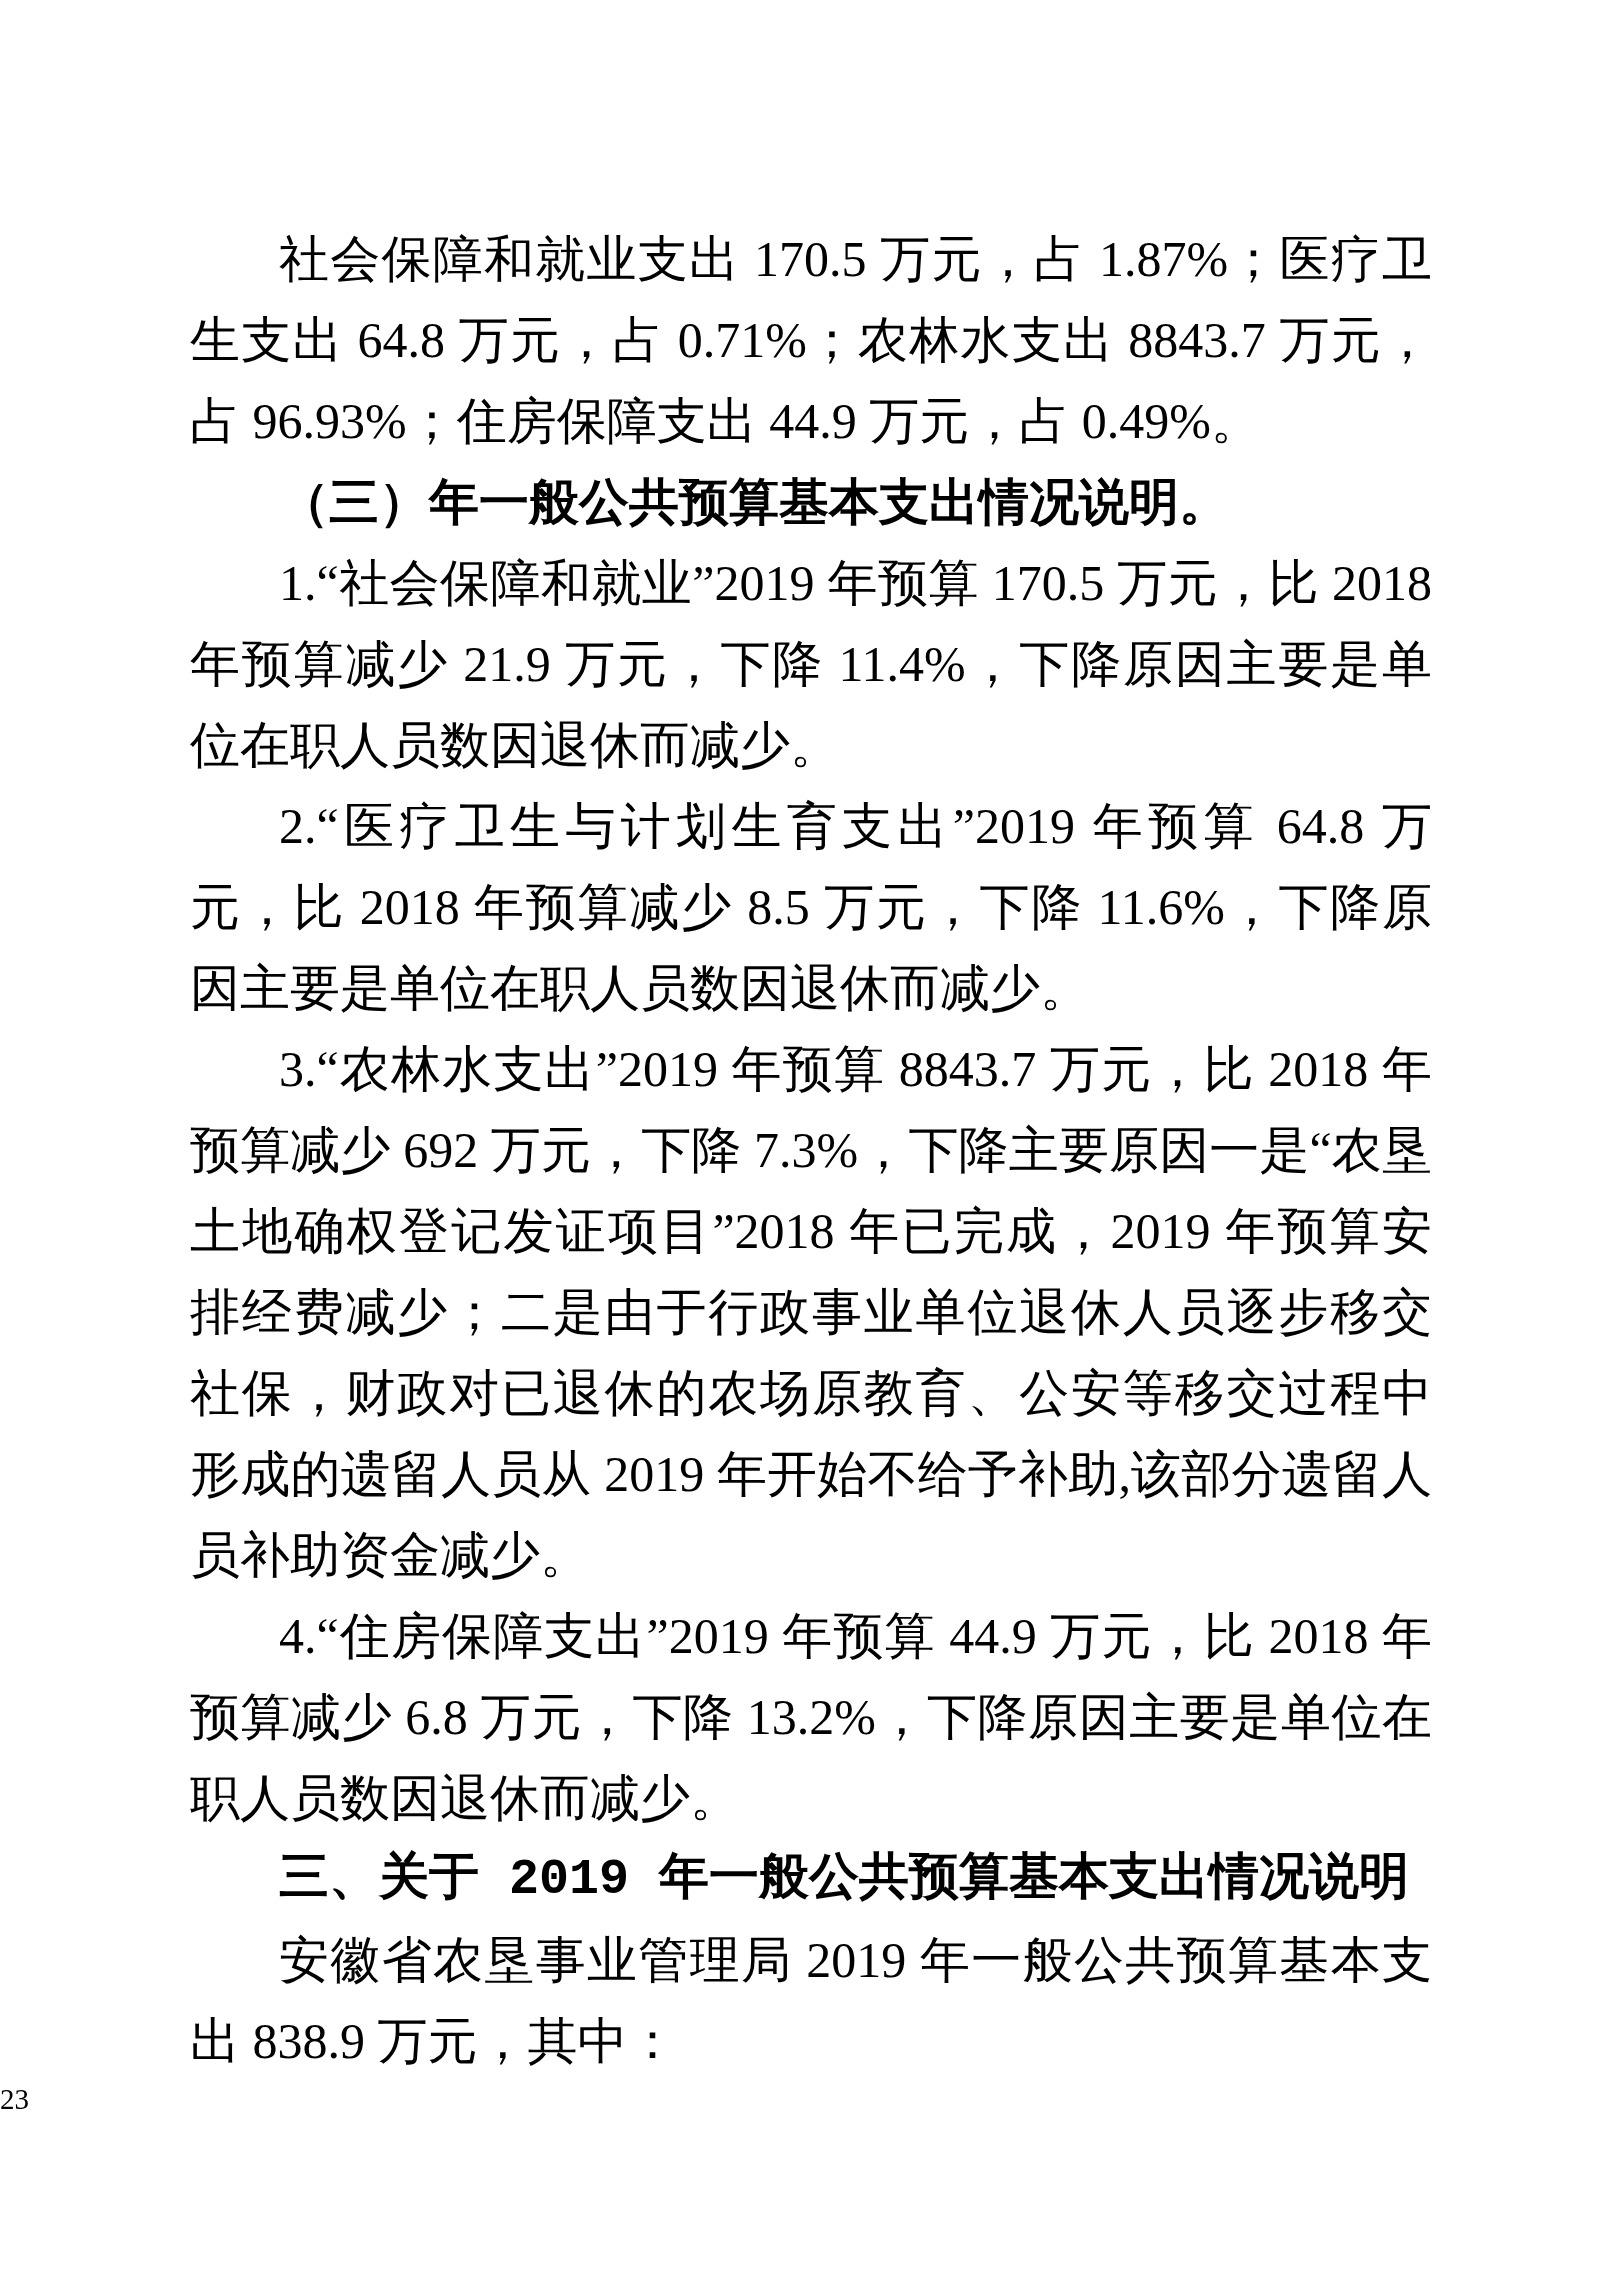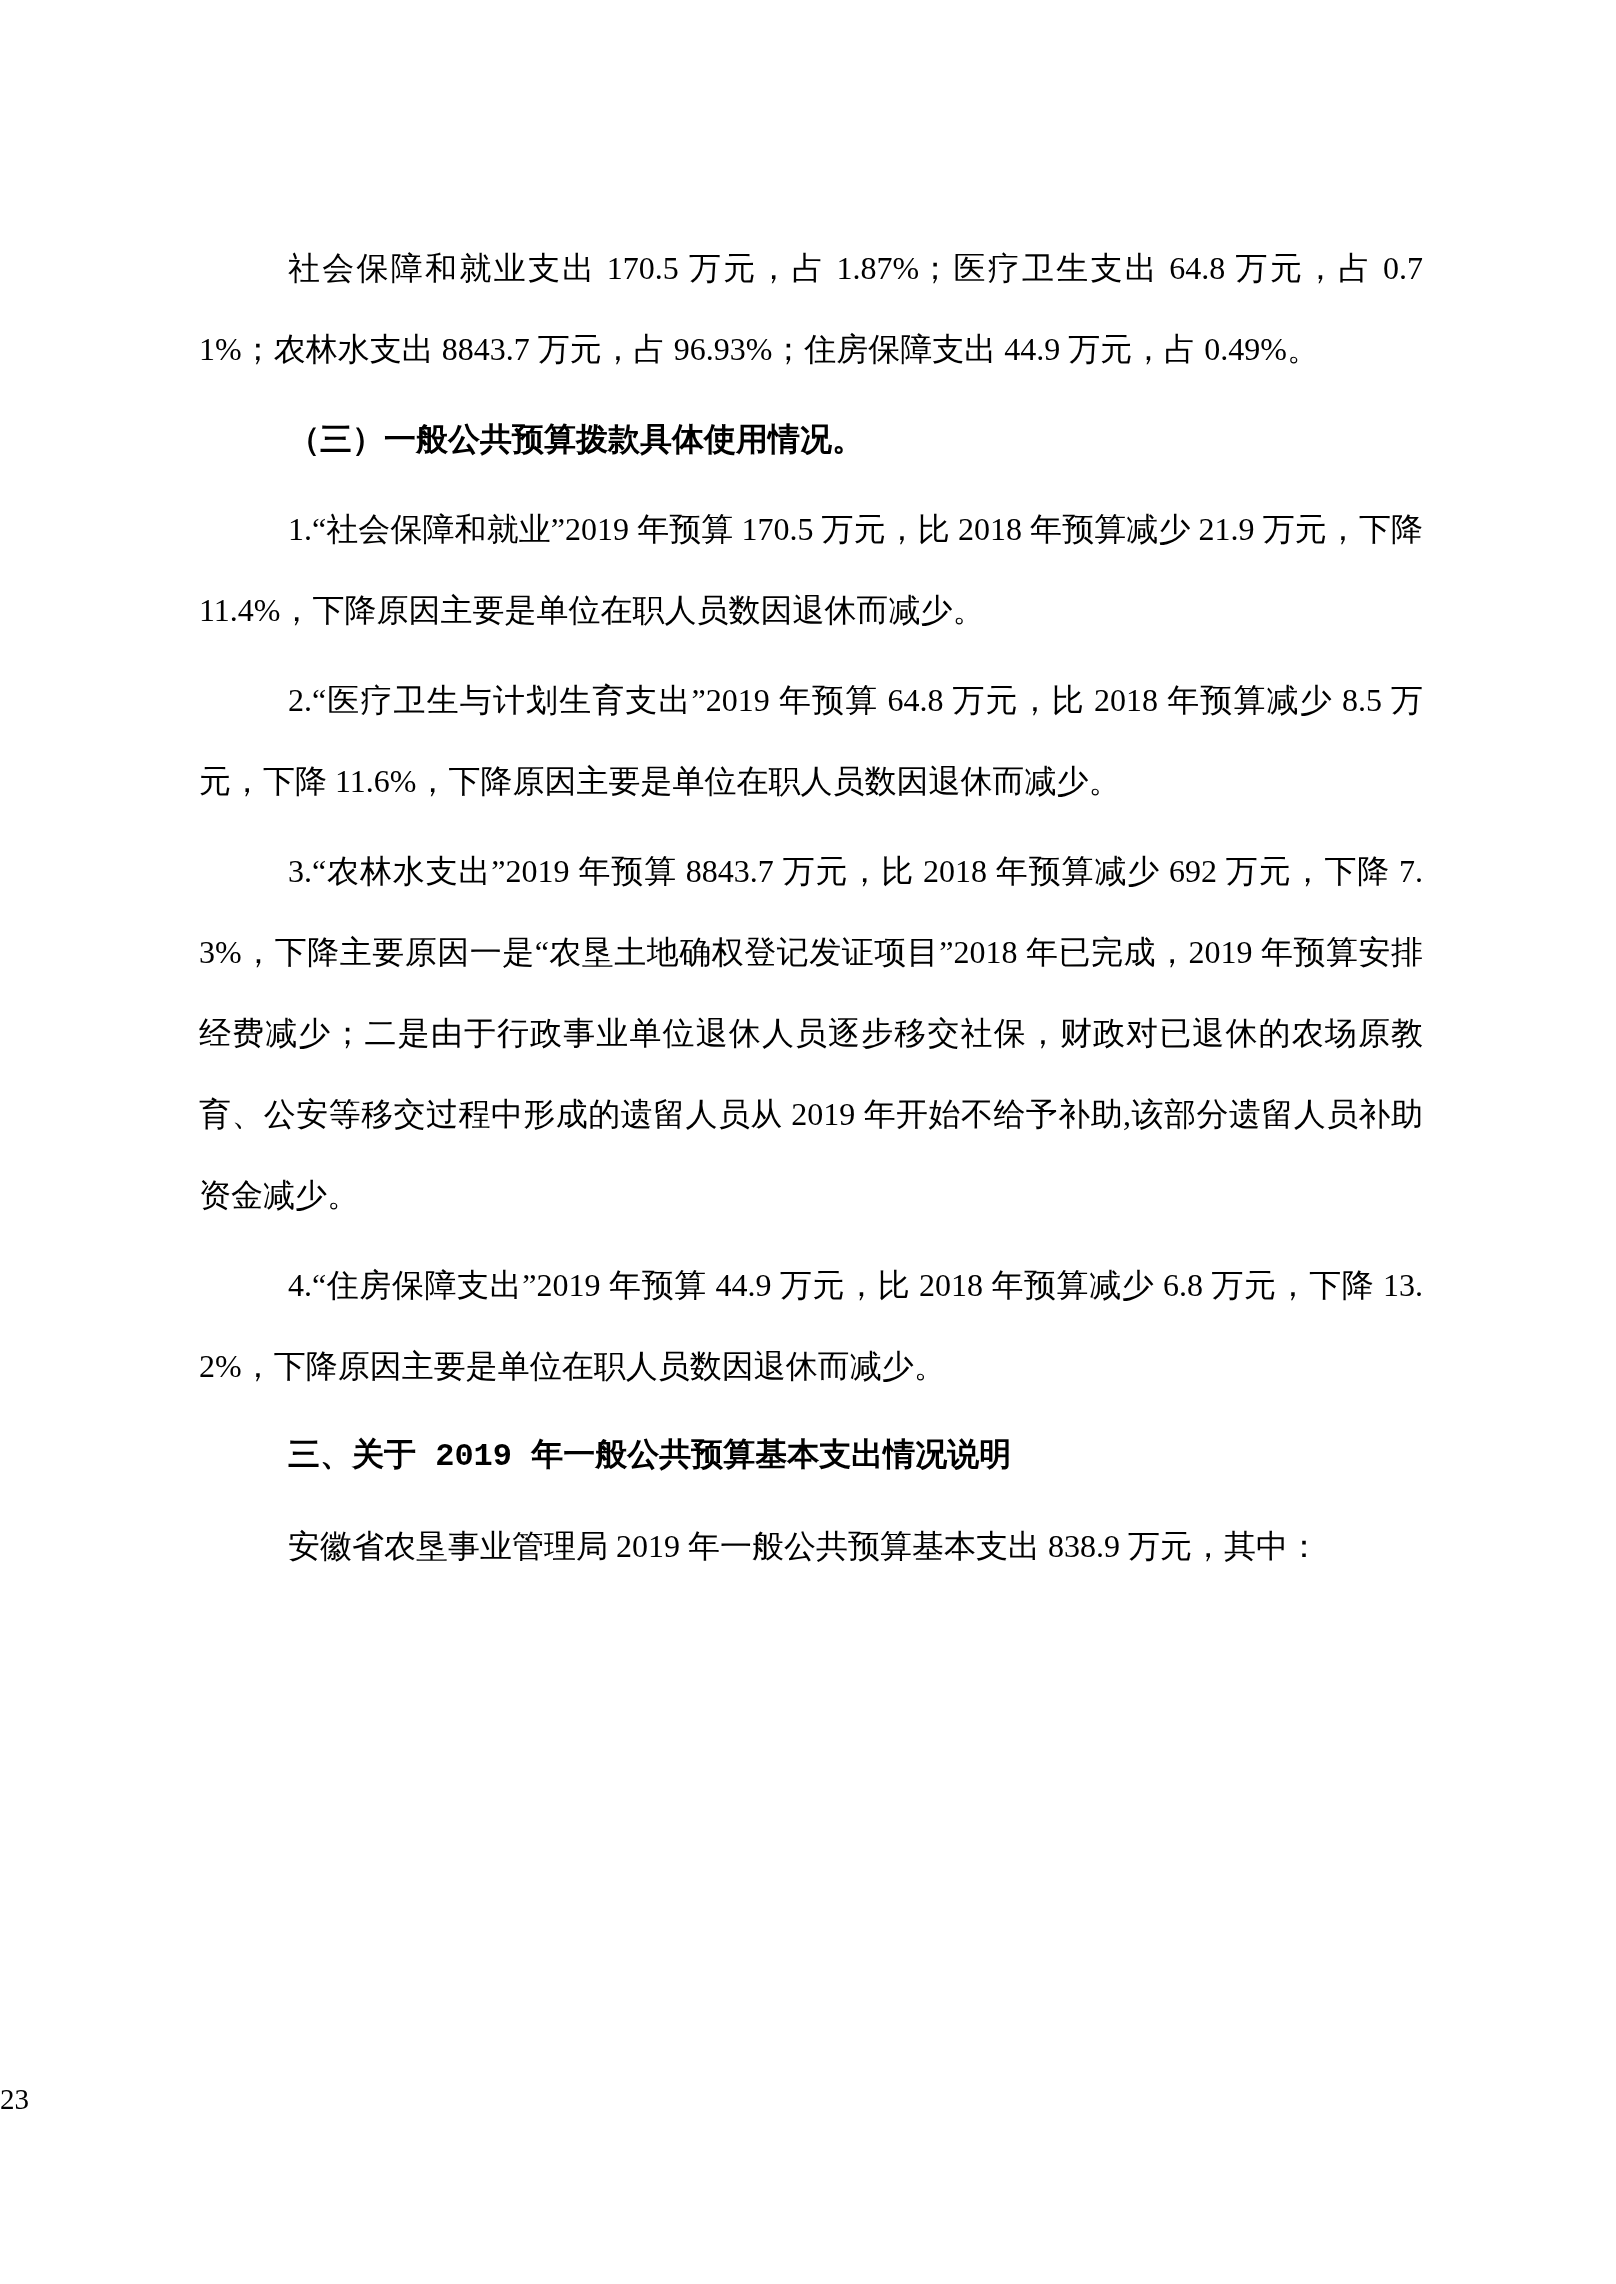--- a/index.html
+++ b/index.html
@@ -21,22 +21,22 @@
     background: #ffffff;
     overflow: hidden;
   }
   .content {
     position: absolute;
     left: 190px;
     top: 219px;
     width: 1242px;
   }
   .para {
-    margin: 9px;
-    font-size: 32px;
+    margin: 0;
+    font-size: 50px;
     line-height: 81px;
     text-align: justify;
     text-justify: inter-ideograph;
     text-indent: 89px;
     word-break: break-all;
     overflow-wrap: break-word;
   }
   .heading-serif {
     font-weight: bold;
   }
@@ -61,21 +61,21 @@
 </style>
 </head>
 <body>
 
 <div class="page">
 
   <div class="content">
 
     <p class="para"><span>社会保障和就业支出 170.5 万元，占 1.87%；医疗卫生支出 64.8 万元，占 0.71%；农林水支出 8843.7 万元，占 96.93%；住房保障支出 44.9 万元，占 0.49%。</span></p>
 
-    <p class="para heading-serif"><span>（三）一般公共预算拨款具体使用情况。</span></p>
+    <p class="para heading-serif"><span>（三）年一般公共预算基本支出情况说明。</span></p>
 
     <p class="para"><span class="lead-bold">1.“社会保障和就业”</span><span>2019 年预算 170.5 万元，比 2018 年预算减少 21.9 万元，下降 11.4%，下降原因主要是单位在职人员数因退休而减少。</span></p>
 
     <p class="para"><span class="lead-bold">2.“医疗卫生与计划生育支出”</span><span>2019 年预算 64.8 万元，比 2018 年预算减少 8.5 万元，下降 11.6%，下降原因主要是单位在职人员数因退休而减少。</span></p>
 
     <p class="para"><span class="lead-bold">3.“农林水支出”</span><span>2019 年预算 8843.7 万元，比 2018 年预算减少 692 万元，下降 7.3%，下降主要原因一是“农垦土地确权登记发证项目”2018 年已完成，2019 年预算安排经费减少；二是由于行政事业单位退休人员逐步移交社保，财政对已退休的农场原教育、公安等移交过程中形成的遗留人员从 2019 年开始不给予补助,该部分遗留人员补助资金减少。</span></p>
 
     <p class="para"><span class="lead-bold">4.“住房保障支出”</span><span>2019 年预算 44.9 万元，比 2018 年预算减少 6.8 万元，下降 13.2%，下降原因主要是单位在职人员数因退休而减少。</span></p>
 
     <p class="para heading-sans"><span>三、关于 2019 年一般公共预算基本支出情况说明</span></p>

